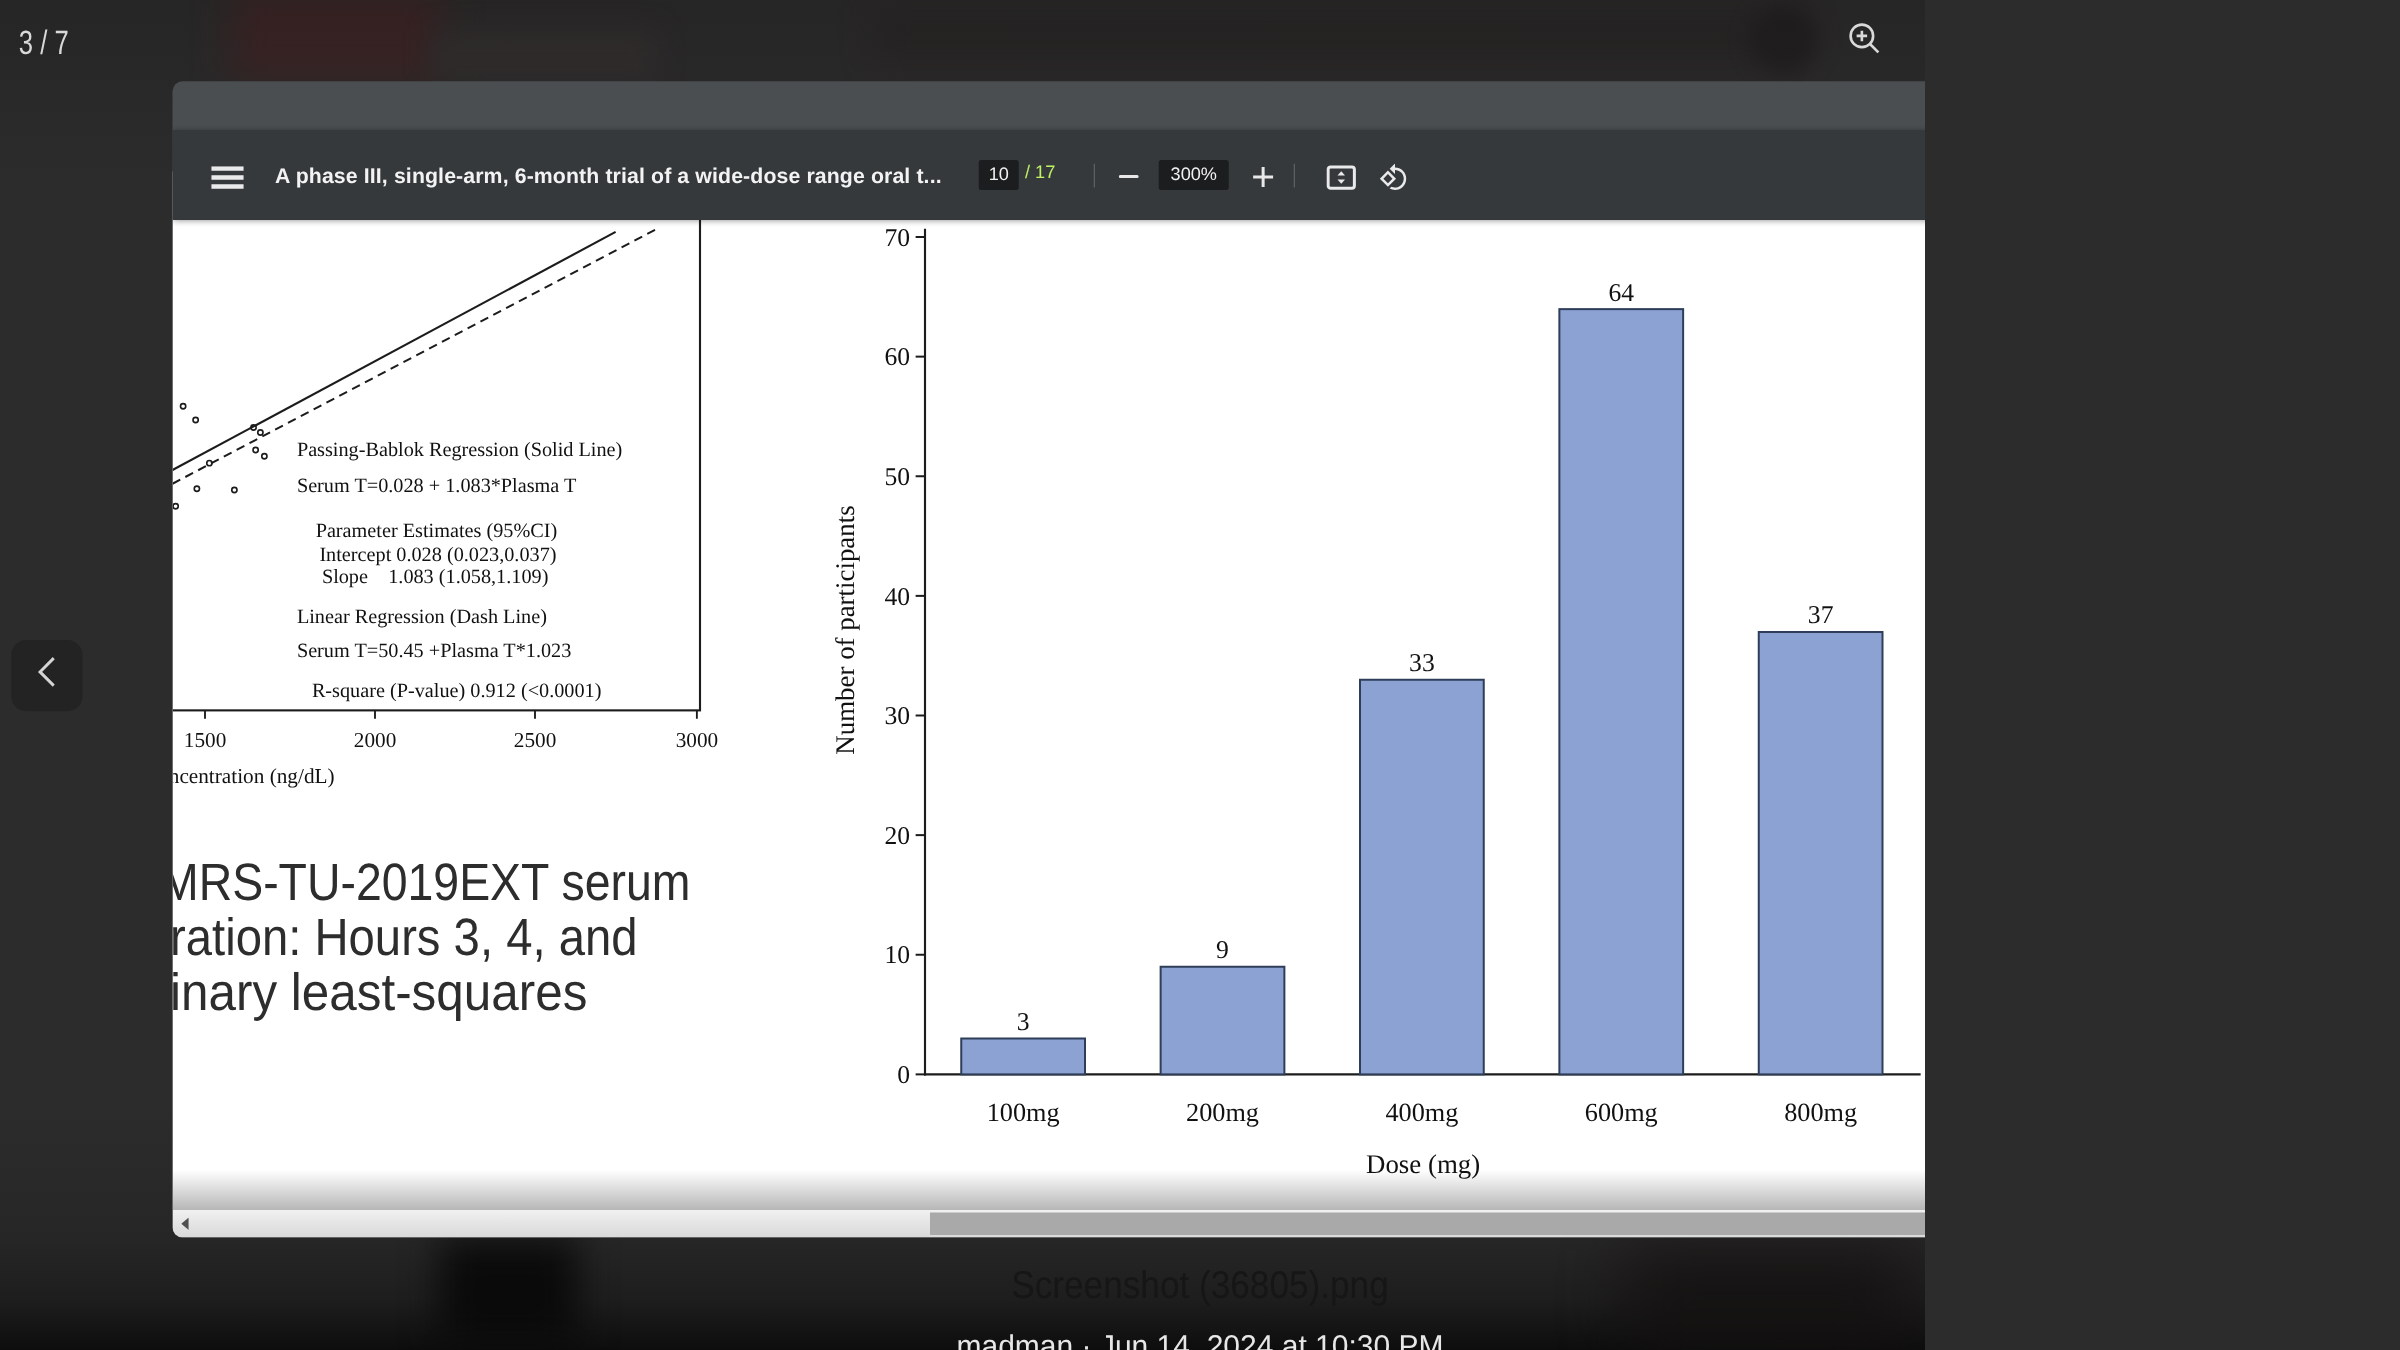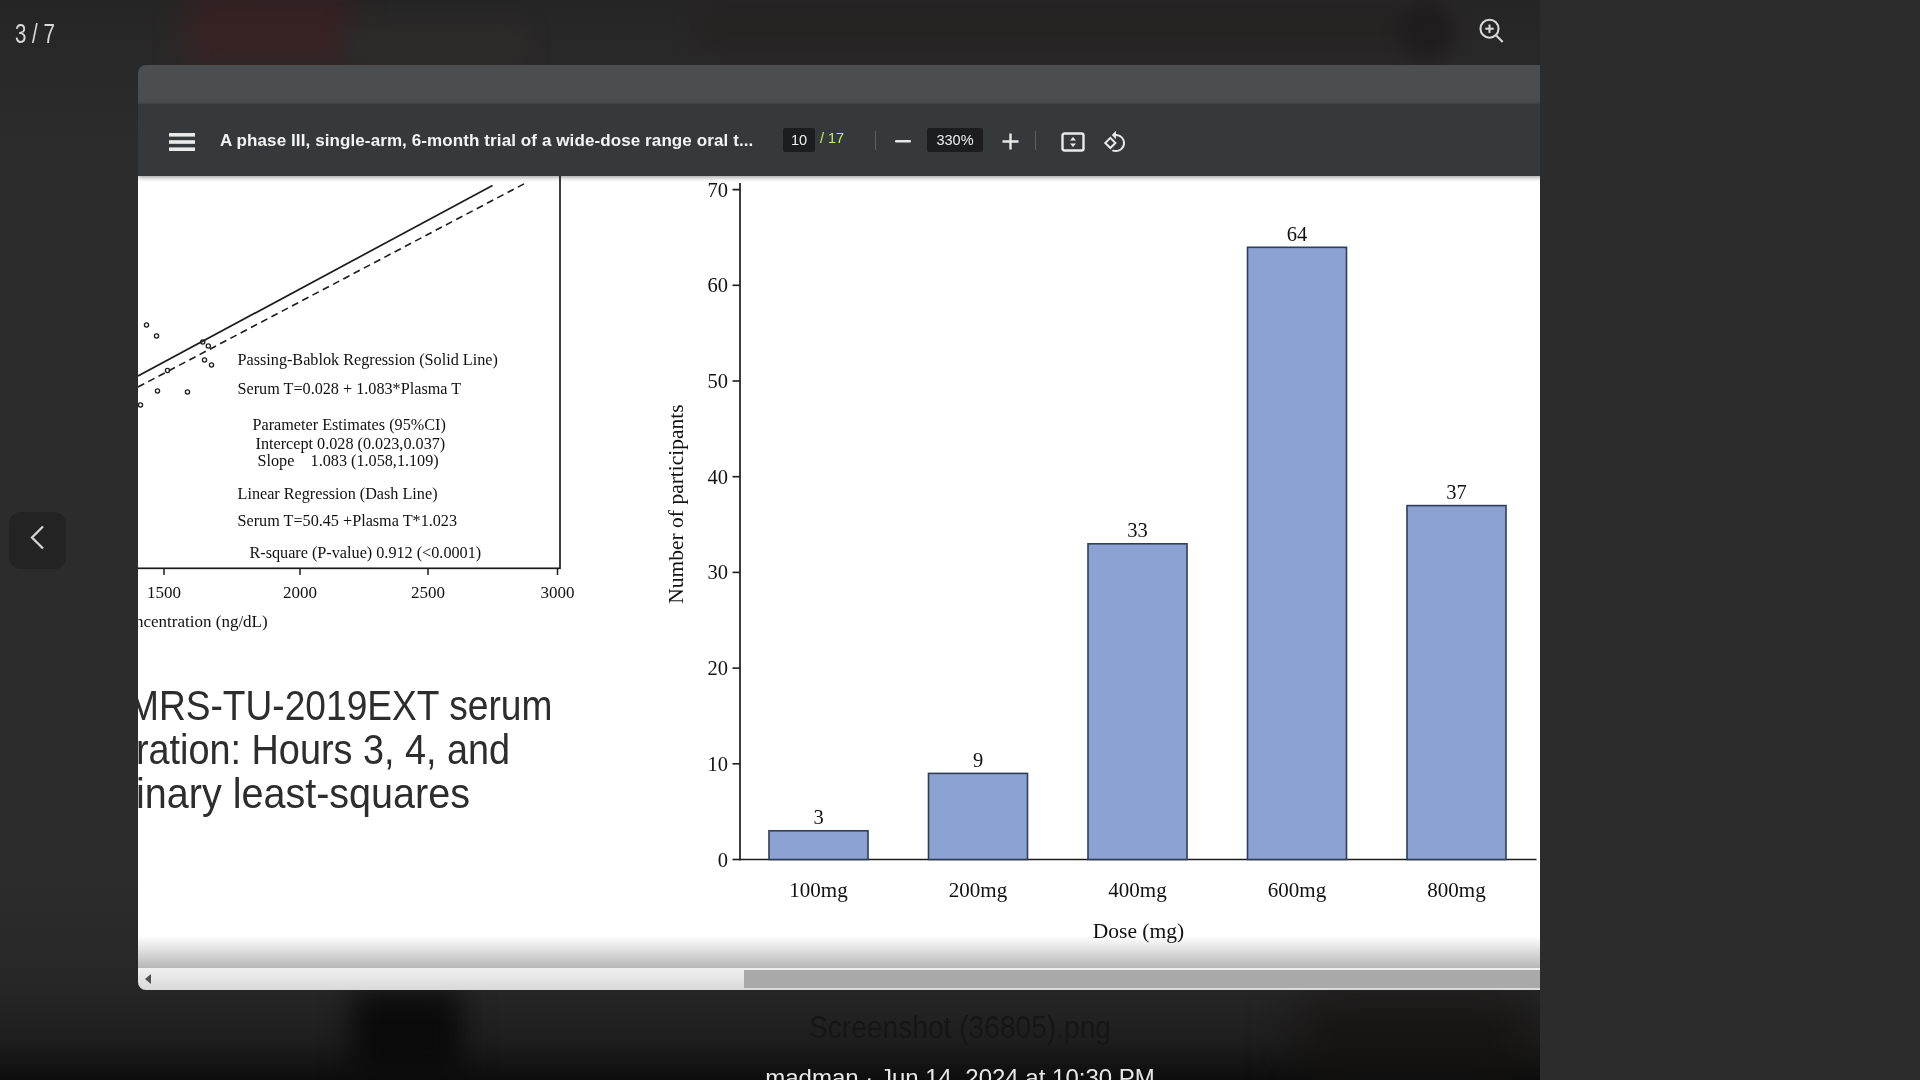--- a/index.html
+++ b/index.html
@@ -125,21 +125,21 @@
         <rect x="0" y="7.2" width="26" height="3.6" fill="#eaeaea"></rect>
         <rect x="0" y="14.4" width="26" height="3.6" fill="#eaeaea"></rect>
       </svg>
       <div id="title">A phase III, single-arm, 6-month trial of a wide-dose range oral t...</div>
       <div class="tbox" style="left:645px;top:24px;width:32px;height:24px;line-height:24px;">10</div>
       <div class="tbtxt" style="left:682px;top:26px;">/ 17</div>
       <div class="tsep" style="left:737px;top:27px;height:19px;"></div>
       <svg class="abs" style="left:757px;top:36px;" width="16" height="3" viewBox="0 0 16 3">
           <rect width="16" height="2.4" rx="1.2" fill="#e8e8e8"></rect>
         </svg>
-      <div class="tbox" style="left:789px;top:24px;width:56px;height:24px;line-height:24px;">330%</div>
+      <div class="tbox" style="left:789px;top:24px;width:56px;height:24px;line-height:24px;">300%</div>
       <svg class="abs" style="left:864px;top:29px;" width="17" height="17" viewBox="0 0 17 17" stroke="#e8e8e8" stroke-width="2.4">
           <line x1="8.5" y1="0.5" x2="8.5" y2="16.5"></line>
           <line x1="0.5" y1="8.5" x2="16.5" y2="8.5"></line>
         </svg>
       <div class="tsep" style="left:897px;top:27px;height:19px;"></div>
       <svg class="abs" style="left:923px;top:28px;" width="24" height="20" viewBox="0 0 24 20" fill="none">
         <rect x="1.5" y="1.5" width="21" height="17" rx="2" stroke="#eaeaea" stroke-width="2.4"></rect>
         <path d="M12 5 L15 8.4 H9 Z" fill="#eaeaea"></path>
         <path d="M12 15 L9 11.6 H15 Z" fill="#eaeaea"></path>
       </svg>

